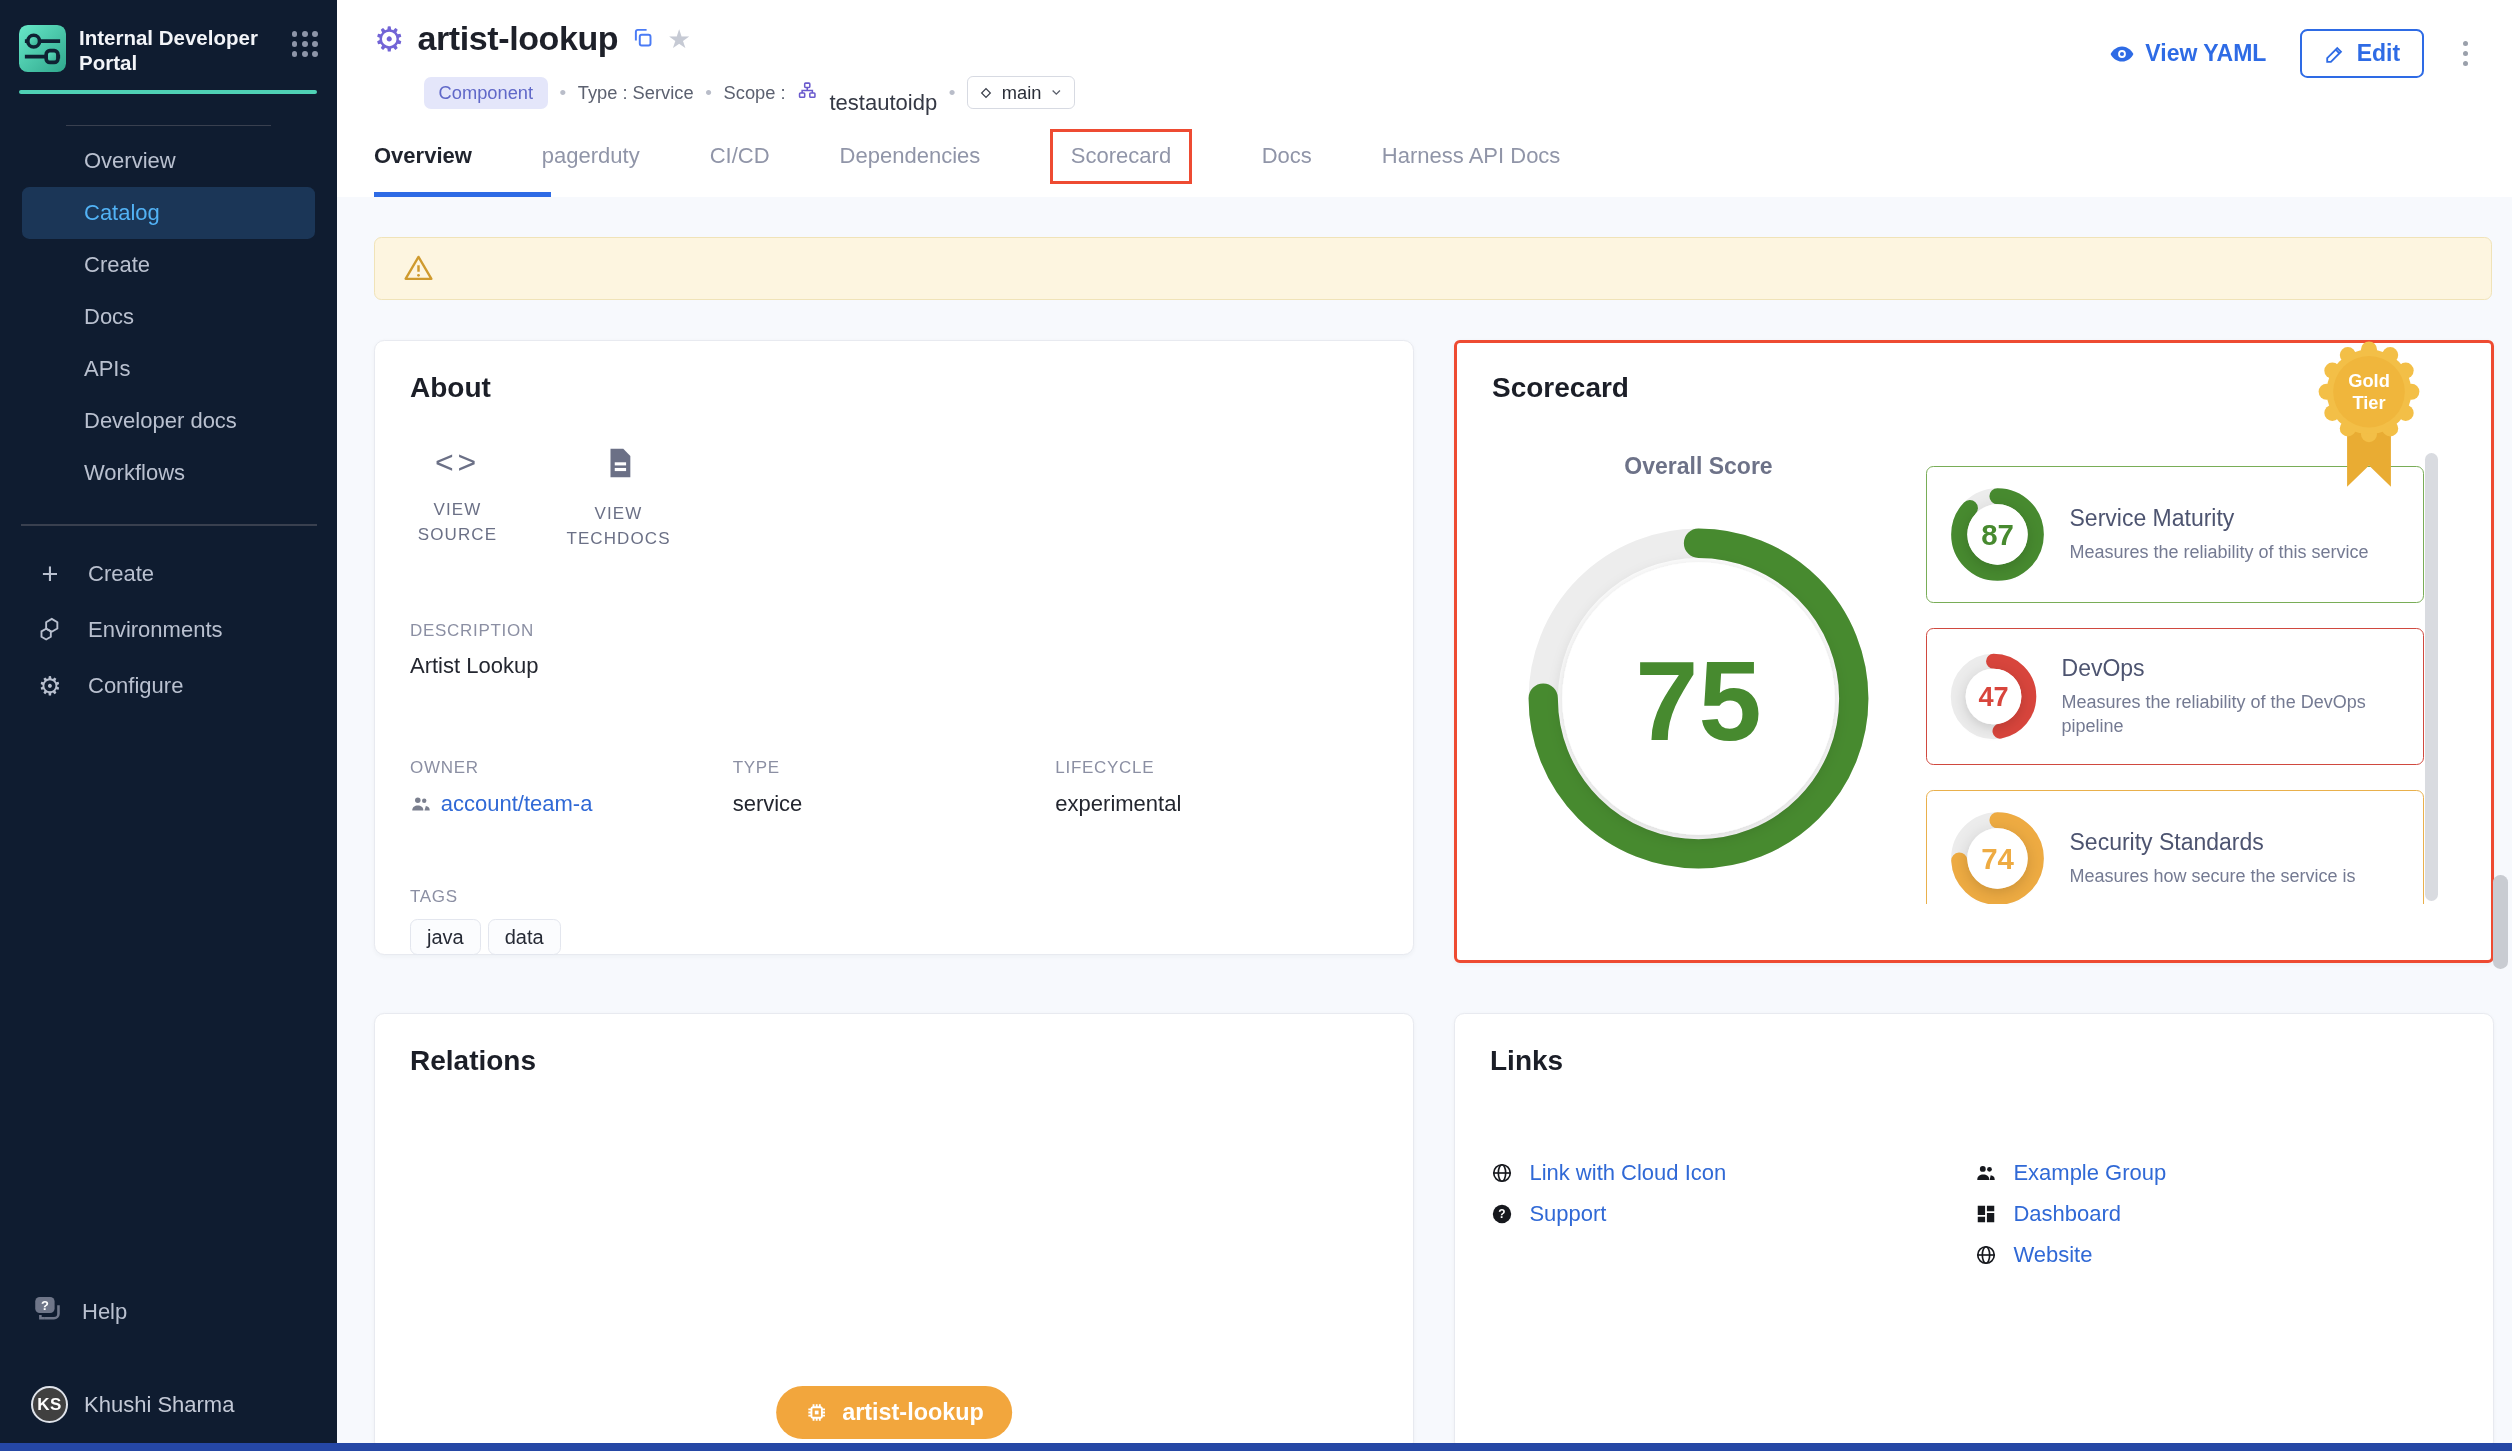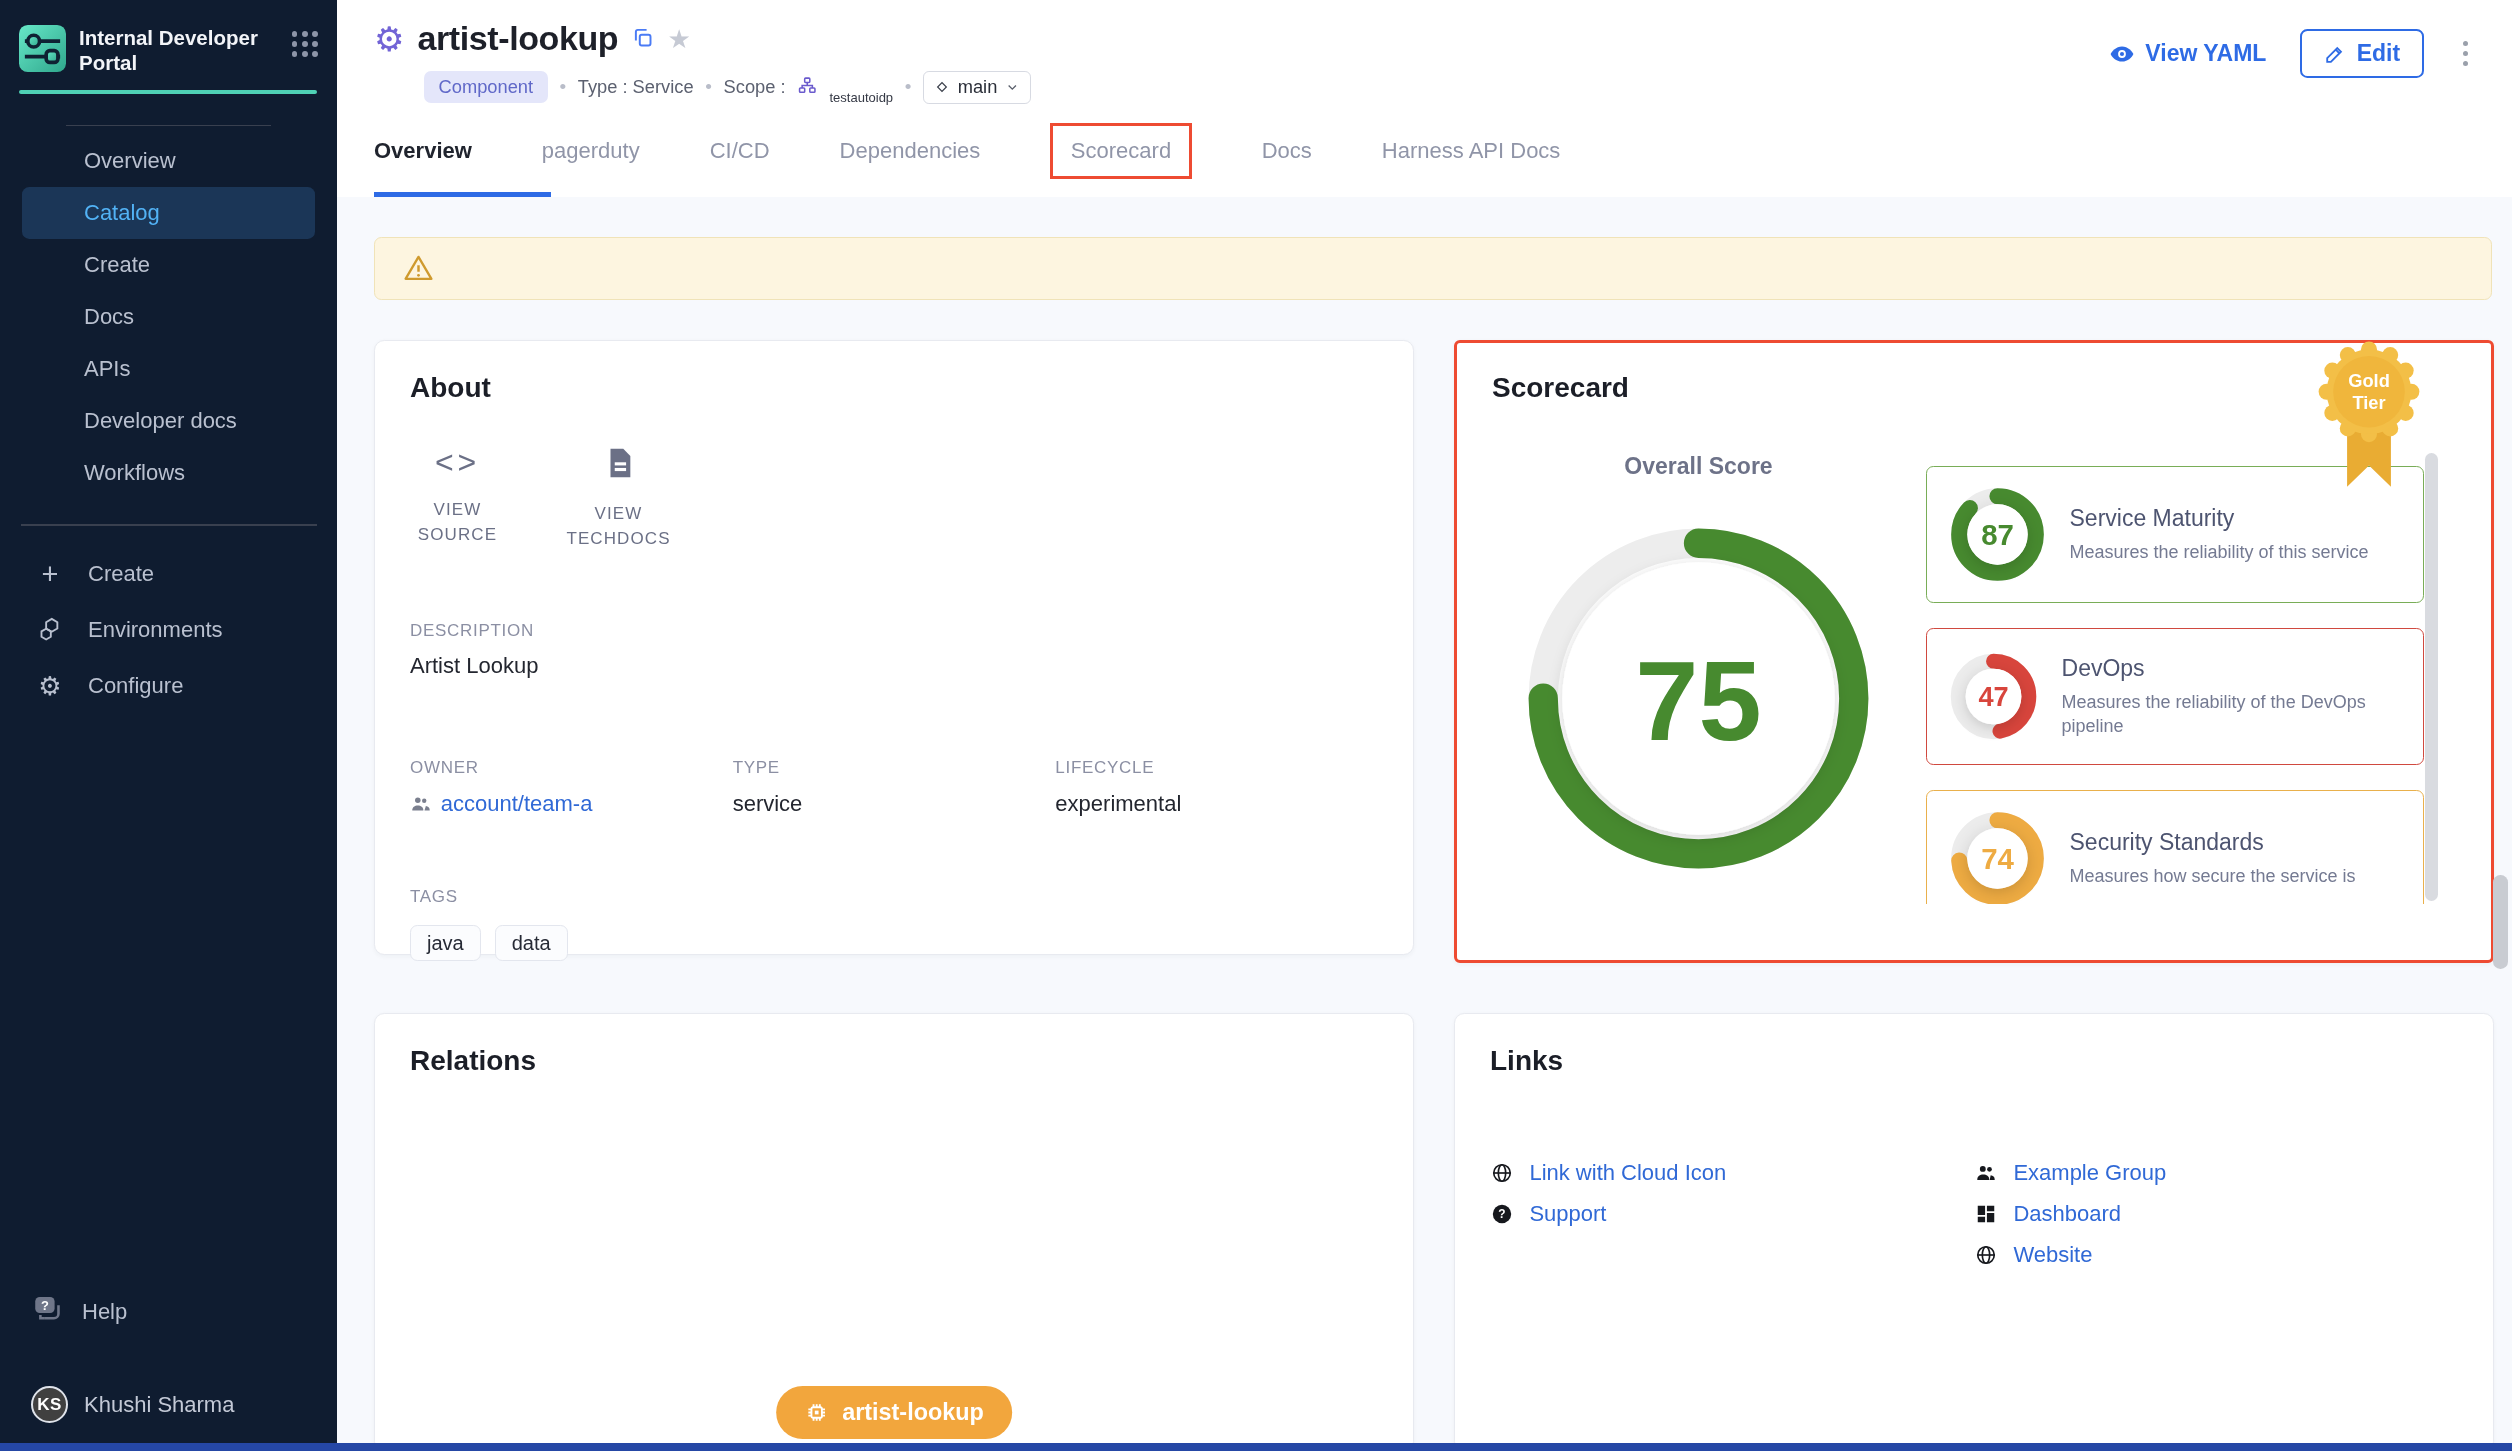--- a/index.html
+++ b/index.html
@@ -37,21 +37,21 @@
   
   .main { flex:1; display:flex; flex-direction:column; min-width:0; }
   .topbar { background:#fff; padding:19px 40px 0 37px; display:flex; }
   .title-row { display:flex; align-items:center; gap:13px; }
   .entity-gear { font-size:34px; color:#7264d6; line-height:1; }
   .page-title { font-size:34px; font-weight:700; color:#1d2029; letter-spacing:-0.4px; }
   .meta-row { display:flex; align-items:center; gap:11.7px; margin-top:11.7px; margin-left:50px; }
   .kind-chip { background:#e4e6fa; color:#6068c8; font-size:18.3px; padding:5.1px 14.6px; border-radius:7px; }
   .meta-dot { color:#b9bdc9; font-size:19px; }
   .meta-text { color:#5c6170; font-size:18.3px; }
-  .meta-value { color:#353945; font-size:13px;margin-top:20px; }
+  .meta-value { color:#353945; font-size:22px;margin-top:20px; }
   .branch-chip { display:flex; align-items:center; gap:7.3px; border:1.5px solid #d7dae2; border-radius:5.9px; padding:4.4px 10.3px; background:#fff; cursor:pointer; }
   .branch-label { font-size:18.3px; color:#2a2e38; }
   .top-right { margin-left:auto; display:flex; align-items:center; gap:34px; margin-top:10.3px; align-self:flex-start; }
   .view-yaml { display:flex; align-items:center; gap:10.3px; color:#2e6be5; font-size:23px; font-weight:600; cursor:pointer; }
   .edit-btn { display:flex; align-items:center; gap:10.3px; border:2.2px solid #2e6be5; color:#2e6be5; border-radius:7.3px; padding:8.8px 22px; font-size:23px; font-weight:600; background:#fff; cursor:pointer; }
   .kebab { display:flex; flex-direction:column; gap:5.1px; padding:4.4px; cursor:pointer; }
   .kebab i { width:5.1px; height:5.1px; border-radius:50%; background:#9aa0ab; }
 
   .tabsbar { background:#fff; height:103px; display:flex; align-items:center; gap:70px; padding-left:37px; position:relative; }
   .tab { font-size:22px; color:#9095a8; cursor:pointer; white-space:nowrap; }
@@ -74,21 +74,21 @@
   .about-action-label { font-size:17px; letter-spacing:1.1px; color:#6b7086; text-align:center; line-height:25px; }
   .field-label { font-size:17px; letter-spacing:0.7px; color:#8b8fa3; }
   .desc-block { margin-top:70px; }
   .desc-value { font-size:22px; color:#23262f; margin-top:11.7px; }
   .triple-row { display:flex; margin-top:79px; }
   .triple-col { width:421px; }
   .owner-link { display:flex; align-items:center; gap:8.8px; margin-top:13px; }
   .owner-link a { color:#3069d6; font-size:22px; text-decoration:none; }
   .plain-value { font-size:22px; color:#23262f; margin-top:13px; font-weight:500; }
   .tags-block { margin-top:70px; }
-  .tag-row { display:flex; gap:14px; margin-top:18px; }
+  .tag-row { display:flex; gap:7px; margin-top:12px; }
   .tag-chip { border:1.5px solid #e3e6ee; background:#fbfcfe; border-radius:7.3px; padding:5.9px 16px; font-size:20px; color:#262a35; }
 
   
   .score-card { height:623px; border-width:3.7px; border-style:solid; border-radius:5.9px; padding:29px 35px; overflow:visible; }
   .gauge-col { position:absolute; left:29px; top:110px; width:425px; text-align:center; }
   .overall-label { font-size:23px; font-weight:600; color:#6d7288; }
   .gauge-svg { margin-top:31px; }
   .mini-list { position:absolute; left:469px; top:123px; width:498px; height:438px; overflow:hidden; }
   .mini-card { border-width:1.8px; border-style:solid; border-radius:7.3px; background:#fff; padding:16px 19px; display:flex; align-items:center; gap:20.5px; margin-bottom:25px; }
   .mini-title { font-size:23px; color:#4d5470; font-weight:500; }

